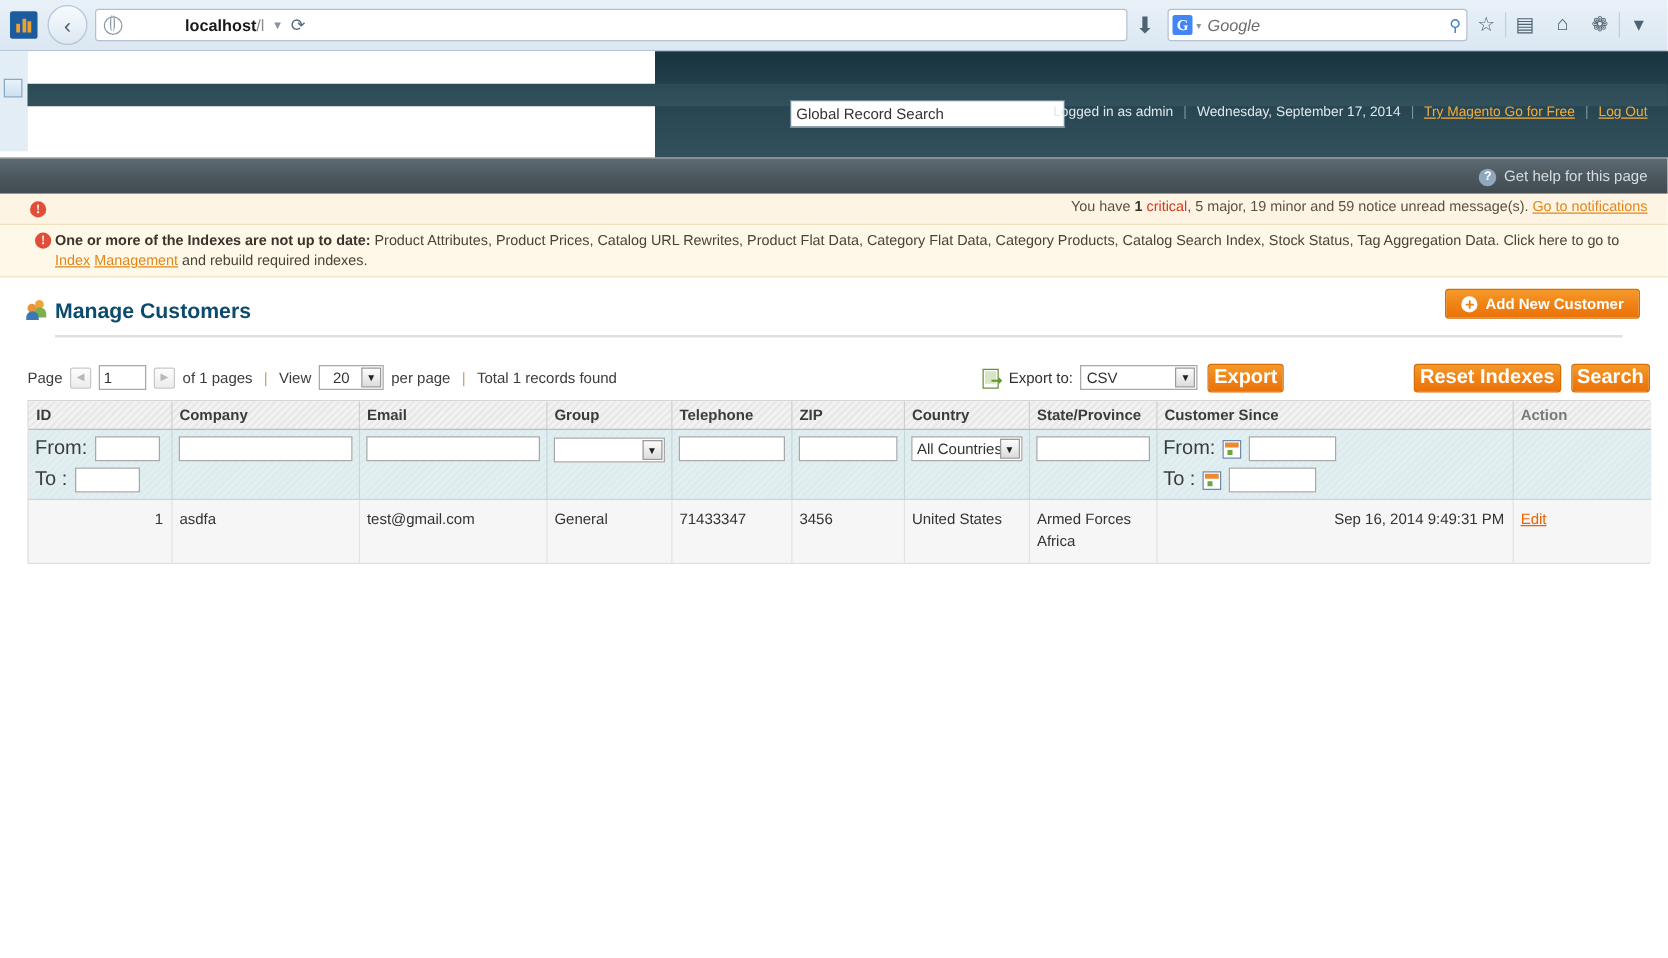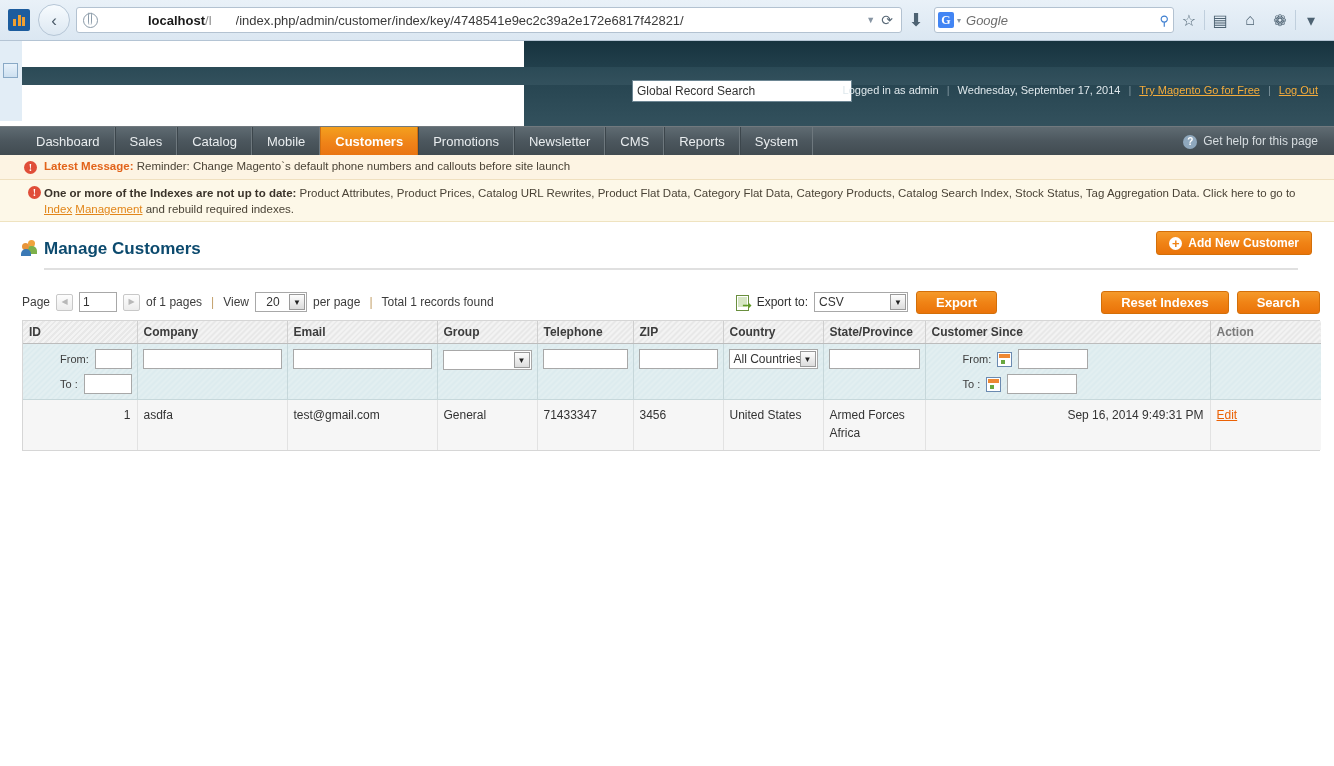--- a/index.html
+++ b/index.html
@@ -400,23 +400,23 @@
   }
   .export-icon .ar {
     position: absolute; right: -1px; bottom: -1px;
     color: #5f9a28; font-size: 11px; line-height: 1; font-weight: bold;
   }
   .btn-orange {
     height: 23px;
     background: linear-gradient(to bottom, #f59a2b 0%, #f08315 50%, #ea7309 100%);
     border: 1px solid #d36f09;
     border-radius: 3px;
-    color: #fff; font-size: 13px; font-weight: bold;
+    color: #fff; font-size: 16px; font-weight: bold;
     display: flex; align-items: center; justify-content: center;
-    padding: 0 19px;
+    padding: 0 4px;
     box-sizing: border-box;
     white-space: nowrap;
   }
 
   
   .grid-wrap {
     position: absolute; left: 22px; right: 14px; top: 98px;
     border: 1px solid #d6d6d6;
   }
   table.grid {
@@ -458,21 +458,21 @@
     line-height: 18px;
     height: 38px;
   }
   table.grid td.data:last-child { border-right: none; }
   td.data.num { text-align: right; }
   td.data.ctr { text-align: right; margin-top: 30px; }
   td.data a { color: #eb6104; text-decoration: underline; }
 
   .fr { display: flex; align-items: center; gap: 6px; margin-bottom: 5px; }
   .fr:last-child { margin-bottom: 0; }
-  .fr label { font-size: 11px; color: #3c3c3c; white-space: nowrap; margin-left: 32px; }
+  .fr label { font-size: 16px; color: #3c3c3c; white-space: nowrap; }
   .f-inp-sm { width: 52px; }
   .f-inp-full { width: 100%; }
   .cal-icon {
     width: 15px; height: 15px;
     background: #fff;
     border: 1px solid #6b8ab0;
     position: relative;
     box-sizing: border-box;
     flex: 0 0 auto;
   }
@@ -495,21 +495,20 @@
     <span class="b1"></span>
       <span class="b2"></span>
       <span class="b3"></span>
   </div>
   <div class="nav-back">
     <span>‹</span>
   </div>
   <div class="url-bar">
     <span class="globe-icon"></span>
     <span class="url-host"><span>localhost</span><span class="dim">/l</span></span>
-    <span class="url-path">/index.php/admin/customer/index/key/4748541e9ec2c39a2e172e6817f42821/</span>
     <span class="url-drop">▼</span>
     <span class="url-reload">⟳</span>
   </div>
   <div class="dl-arrow">⬇</div>
   <div class="search-box">
     <span class="g-badge">G</span>
     <span class="g-caret">▾</span>
     <span class="search-ph">Google</span>
     <span class="mag">⚲</span>
   </div>
@@ -538,41 +537,29 @@
   <span>Logged in as admin</span>
   <span class="sep">|</span>
   <span>Wednesday, September 17, 2014</span>
   <span class="sep">|</span>
   <a href="#">Try Magento Go for Free</a>
   <span class="sep">|</span>
   <a href="#">Log Out</a>
 </div>
 
 <div class="m-nav">
-  <div class="m-nav-items">
-    <div class="m-nav-item">Dashboard</div>
-    <div class="m-nav-item">Sales</div>
-    <div class="m-nav-item">Catalog</div>
-    <div class="m-nav-item">Mobile</div>
-    <div class="m-nav-item active">Customers</div>
-    <div class="m-nav-item">Promotions</div>
-    <div class="m-nav-item">Newsletter</div>
-    <div class="m-nav-item">CMS</div>
-    <div class="m-nav-item">Reports</div>
-    <div class="m-nav-item">System</div>
-  </div>
   <div class="m-help">
     <span class="help-icon">?</span>
     <span>Get help for this page</span>
   </div>
 </div>
 
 <div class="msg-latest">
   <span class="warn-icon">!</span>
-  <span class="msg-latest-text"><b>Latest Message:</b><span> Reminder: Change Magento`s default phone numbers and callouts before site launch</span></span>
+  <span class="msg-right"><span>You have </span><b>1</b><span class="crit"> critical</span><span>, 5 major, 19 minor and 59 notice unread message(s). </span><a href="#">Go to notifications</a></span>
 </div>
 
 <div class="msg-index">
   <span class="warn-icon">!</span>
   <span class="msg-index-text"><b>One or more of the Indexes are not up to date:</b><span> Product Attributes, Product Prices, Catalog URL Rewrites, Product Flat Data, Category Flat Data, Category Products, Catalog Search Index, Stock Status, Tag Aggregation Data. Click here to go to </span><a href="#">Index</a> <a href="#">Management</a><span> and rebuild required indexes.</span></span>
 </div>
 
 <div class="content">
 
   <div class="title-row">

